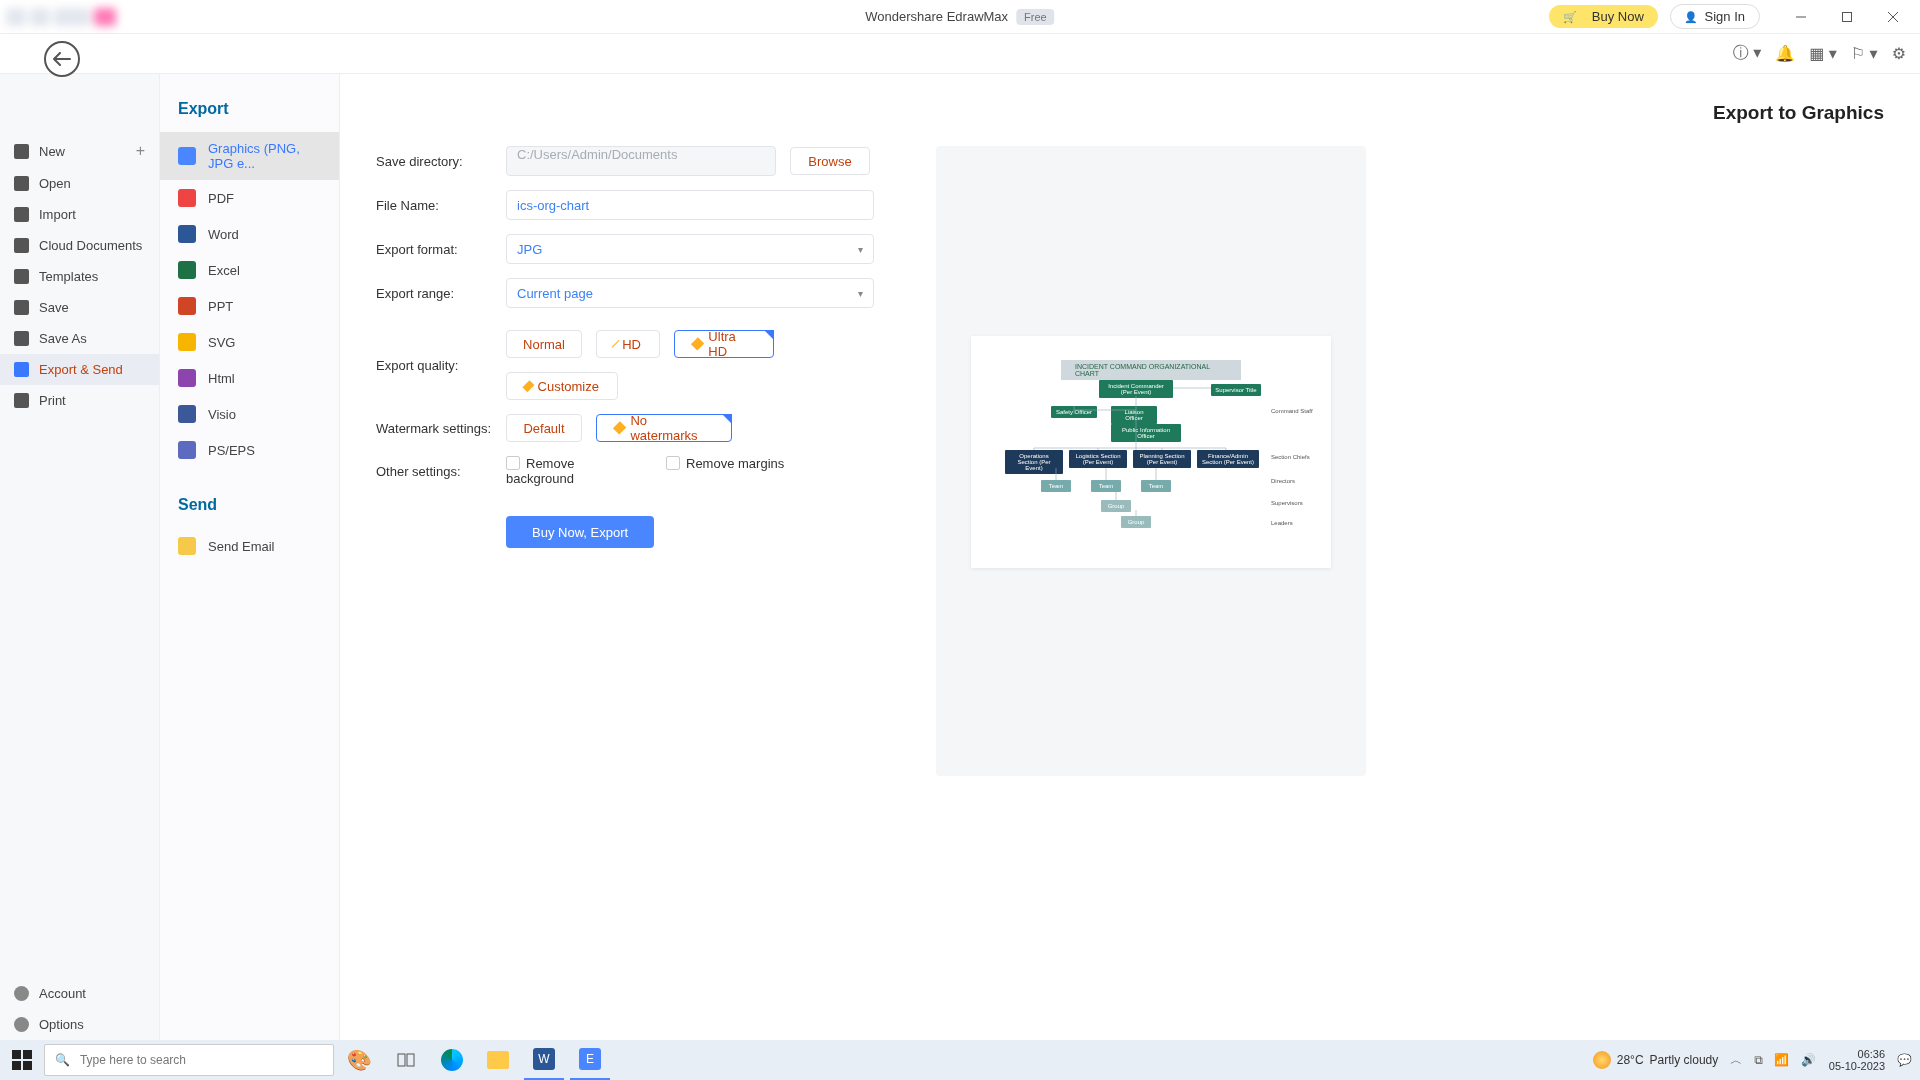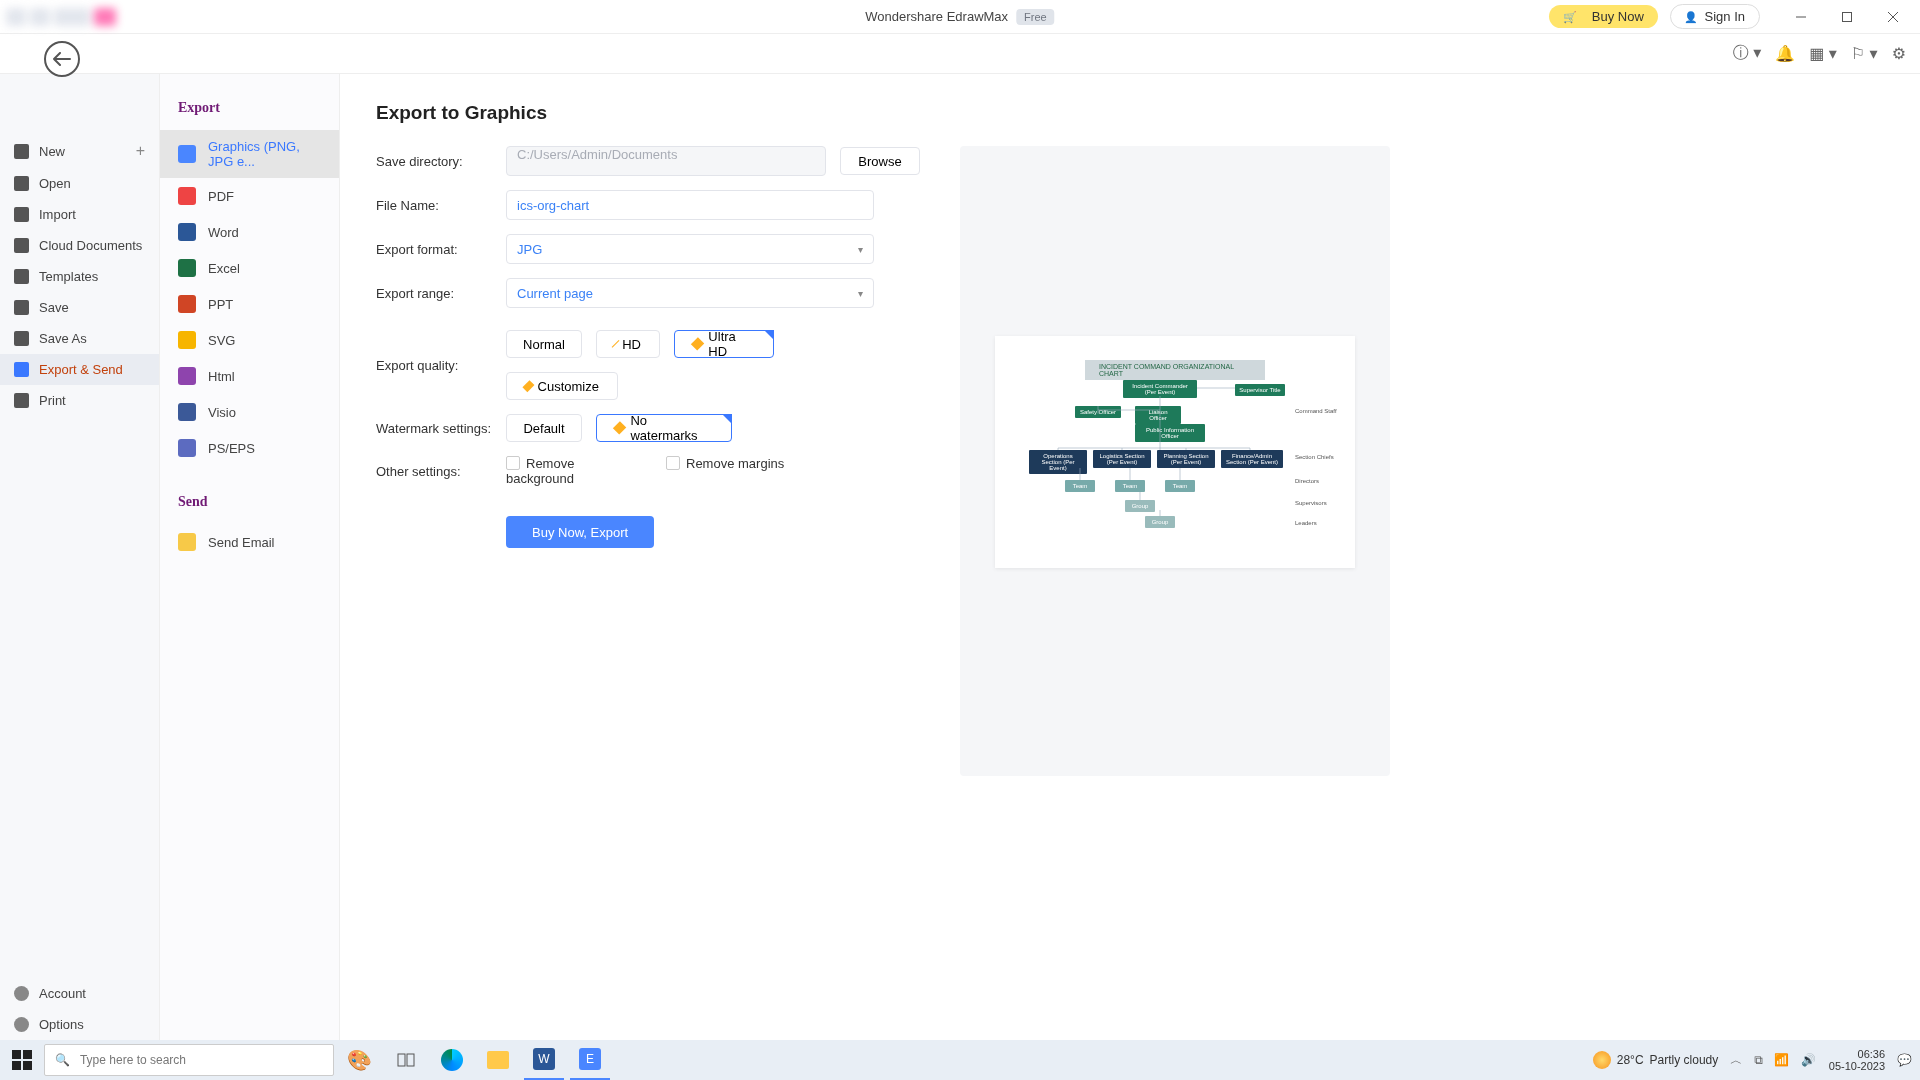--- a/index.html
+++ b/index.html
@@ -25,35 +25,35 @@
   .nav1 { width: 160px; background: #f7f8fa; border-right: 1px solid #eee; display: flex; flex-direction: column; padding-top: 60px; position: relative; }
   .nav1-item { display: flex; align-items: center; gap: 10px; padding: 8px 14px; font-size: 13px; color: #444; cursor: pointer; position: relative; }
   .nav1-item.active { background: #e9ecf2; color: #c2410c; }
   .nav1-item .plus { margin-left: auto; color: #888; font-size: 16px; }
   .nav1-spacer { flex: 1; }
   .nav1 .square-ic { width: 15px; height: 15px; background: #555; border-radius: 2px; flex-shrink:0; display:flex; align-items:center; justify-content:center; }
   .nav1 .square-ic.blue { background: #3a78ff; }
   .nav1 .circle-ic { width: 15px; height: 15px; border-radius: 50%; background: #888; flex-shrink:0; }
 
   .nav2 { width: 180px; background: #fbfbfd; border-right: 1px solid #eee; padding: 18px 0 0 0; }
-  .nav2 h3 { font-size: 14px; font-weight: 600; padding: 8px 18px 14px; color: #701a75; font-family: Liberation Serif, serif; }
+  .nav2 h3 { font-size: 16px; font-weight: 600; padding: 8px 18px 14px; color: #0369a1; }
   .nav2-item { display: flex; align-items: center; gap: 12px; padding: 9px 18px; font-size: 13px; color: #444; cursor: pointer; }
   .nav2-item.active { background: #e5e5e5; color: #3a78ff; }
   .fmt-ic { width: 18px; height: 18px; border-radius: 3px; flex-shrink: 0; }
 
   .main { flex: 1; padding: 28px 36px; overflow: auto; }
-  .main h2 { font-size: 19px; font-weight: 600; margin-bottom: 22px; color: #222; }
+  .main h2 { font-size: 19px; font-weight: 600; margin-bottom: 22px; color: #222; text-align: right; }
   .form-row { display: flex; align-items: center; margin-bottom: 14px; }
   .form-row label { width: 130px; font-size: 13px; color: #333; }
   .input, .select { height: 30px; border: 1px solid #e2e4ea; border-radius: 4px; background: #fff; padding: 0 10px; font-size: 13px; color: #3b82f6; }
   .input.dim { background: #f5f6f8; color: #a8acb5; }
   .select { position: relative; display: flex; align-items: center; cursor: pointer; }
   .select::after { content: "▾"; position: absolute; right: 10px; color: #888; font-size: 10px; }
 
-  .opt-btn { height: 28px; padding: 0 18px; border: 1px solid #e2e4ea; border-radius: 4px; background: #fff; font-size: 13px; color: #000000; display: inline-flex; align-items: center; gap: 6px; cursor: pointer; }
+  .opt-btn { height: 28px; padding: 0 18px; border: 1px solid #e2e4ea; border-radius: 4px; background: #fff; font-size: 13px; color: #c2410c; display: inline-flex; align-items: center; gap: 6px; cursor: pointer; }
   .opt-btn.active { border-color: #3a78ff; position: relative; }
   .opt-btn.active::after { content: ""; position: absolute; top: -1px; right: -1px; width: 0; height: 0; border-top: 10px solid #3a78ff; border-left: 10px solid transparent; }
   .diamond { width: 10px; height: 10px; background: #ffb020; transform: rotate(45deg); }
   .chk { width: 14px; height: 14px; border: 1px solid #ccc; border-radius: 2px; display: inline-block; margin-right: 6px; vertical-align: -2px; }
   .primary-btn { height: 32px; padding: 0 26px; background: #4a86ff; color: #fff; border: none; border-radius: 4px; font-size: 13px; cursor: pointer; }
 
   .preview { width: 430px; height: 630px; background: #f5f6f8; border-radius: 4px; margin-left: 40px; float: right; display: flex; align-items: flex-start; justify-content: center; padding-top: 190px; }
   .preview-sheet { width: 360px; height: 232px; background: #fff; box-shadow: 0 1px 4px rgba(0,0,0,.08); position: relative; padding: 18px; }
   .chart-title { position: absolute; top: 24px; left: 50%; transform: translateX(-50%); background: #cfd8dc; font-size: 7px; padding: 3px 14px; color: #264; }
   .cbox { position: absolute; font-size: 6px; color: #fff; text-align: center; padding: 3px 4px; border-radius: 1px; }
@@ -237,21 +237,21 @@
     </div>
 
     <div class="main">
       <h2>Export to Graphics</h2>
 
       <div class="main-flex">
         <div class="form-col">
 
           <div class="form-row">
             <label>Save directory:</label>
-            <div class="input dim" style="width:320px">C:/Users/Admin/Documents</div>
+            <div class="input dim" style="width:270px">C:/Users/Admin/Documents</div>
             <button class="opt-btn" style="margin-left:14px;width:80px;justify-content:center">Browse</button>
           </div>
 
           <div class="form-row">
             <label>File Name:</label>
             <input class="input" style="width: 368px;" value="ics-org-chart">
           </div>
 
           <div class="form-row">
             <label>Export format:</label>

